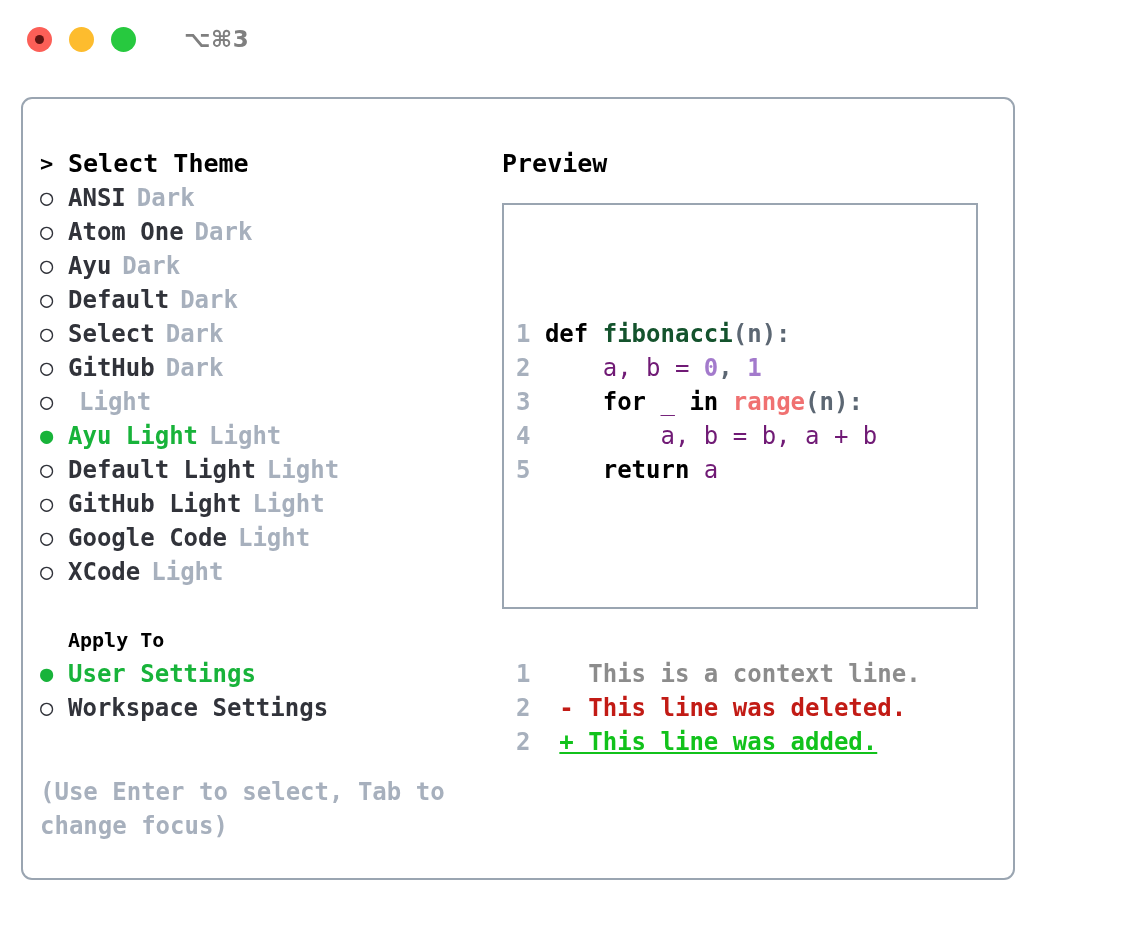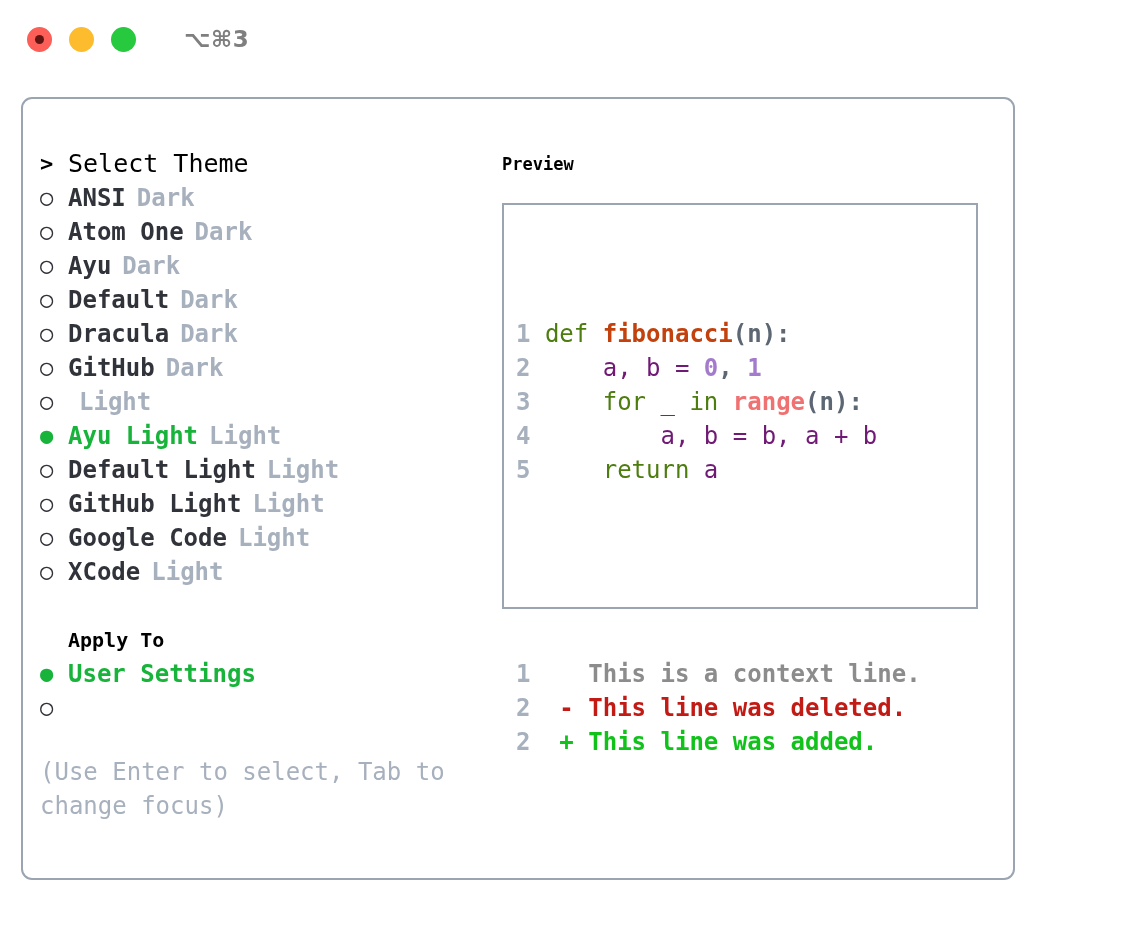--- a/index.html
+++ b/index.html
@@ -121,21 +121,21 @@
     color: #000000;
     font-weight: bold;
   }
 
   .label {
     color: #31333a;
     font-weight: bold;
   }
   .row.header .label {
     color: #000000;
-    font-weight: normal;
+    font-weight: bold;
     font-size: 25px;
   }
   .row.selected .label {
     color: #18b33a;
     text-align: center;
   }
   .tag {
     color: #a7b0bd;
     font-weight: bold;
     margin-left: 11px;
@@ -153,34 +153,35 @@
     white-space: nowrap;
   }
 
   .spacer-lg { height: 34px; }
   .spacer-md { height: 30px; }
 
   .hint {
     font-size: 24px;
     line-height: 34px;
     color: #a7b0bd;
-    font-weight: normal;
+    font-weight: bold;
     width: 410px;
     word-spacing: 0px;
+    margin-top: 20px;
   }
 
   
   .preview-col {
     position: absolute;
     left: 479px;
     top: 48px;
     width: 490px;
   }
   .preview-title {
-    font-size: 17px;
+    font-size: 25px;
     font-weight: bold;
     color: #000000;
     line-height: 34px;
     height: 34px;
     white-space: nowrap;
   }
   .preview-box {
     margin-top: 22px;
     width: 476px;
     height: 406px;
@@ -201,31 +202,31 @@
     height: 34px;
     white-space: pre;
   }
   .ln {
     color: #a7b0bd;
     font-weight: bold;
   }
   .blank-line { height: 34px; }
 
   
-  .t-kw   { color: #4d7c0f; font-weight: normal; }
-  .t-fn   { color: #c2410c; font-weight: bold; text-align: center; }
+  .t-kw   { color: #000000; font-weight: bold; }
+  .t-fn   { color: #14532d; font-weight: bold; text-align: center; }
   .t-punc { color: #5c6773; font-weight: bold; }
   .t-num  { color: #a37acc; font-weight: bold; }
   .t-call { color: #f07171; font-weight: bold; }
   .t-var  { color: #701a75; font-weight: normal; text-align: right; }
 
   
   .d-ctx { color: #8c8c8c; font-weight: bold; }
   .d-del { color: #c21b15; font-weight: bold; }
-  .d-add { color: #11c21b; font-weight: bold; }
+  .d-add { color: #11c21b; font-weight: bold; text-decoration: underline; }
 </style>
 </head>
 <body>
 
 <div class="window">
 
   <div class="titlebar">
     <div class="lights">
       <div class="light red">
           <div class="dot"></div>
@@ -262,21 +263,21 @@
               <span class="label">Ayu</span>
               <span class="tag">Dark</span>
             </div>
             <div class="row">
               <span class="bullet">○</span>
               <span class="label">Default</span>
               <span class="tag">Dark</span>
             </div>
             <div class="row">
               <span class="bullet">○</span>
-              <span class="label">Dracula</span>
+              <span class="label">Select</span>
               <span class="tag">Dark</span>
             </div>
             <div class="row">
               <span class="bullet">○</span>
               <span class="label">GitHub</span>
               <span class="tag">Dark</span>
             </div>
             <div class="row">
               <span class="bullet">○</span>
               <span class="tag">Light</span>
@@ -312,20 +313,21 @@
 
         <div class="section-title">Apply To</div>
 
         <div id="apply-list">
             <div class="row selected">
               <span class="bullet sel">●</span>
               <span class="label">User Settings</span>
             </div>
             <div class="row">
               <span class="bullet">○</span>
+              <span class="label">Workspace Settings</span>
             </div>
           </div>
 
         <div class="spacer-md"></div>
 
         <div class="hint">(Use Enter to select, Tab to change focus)</div>
       </div>
 
       <div class="preview-col">
         <div class="preview-title">Preview</div>

